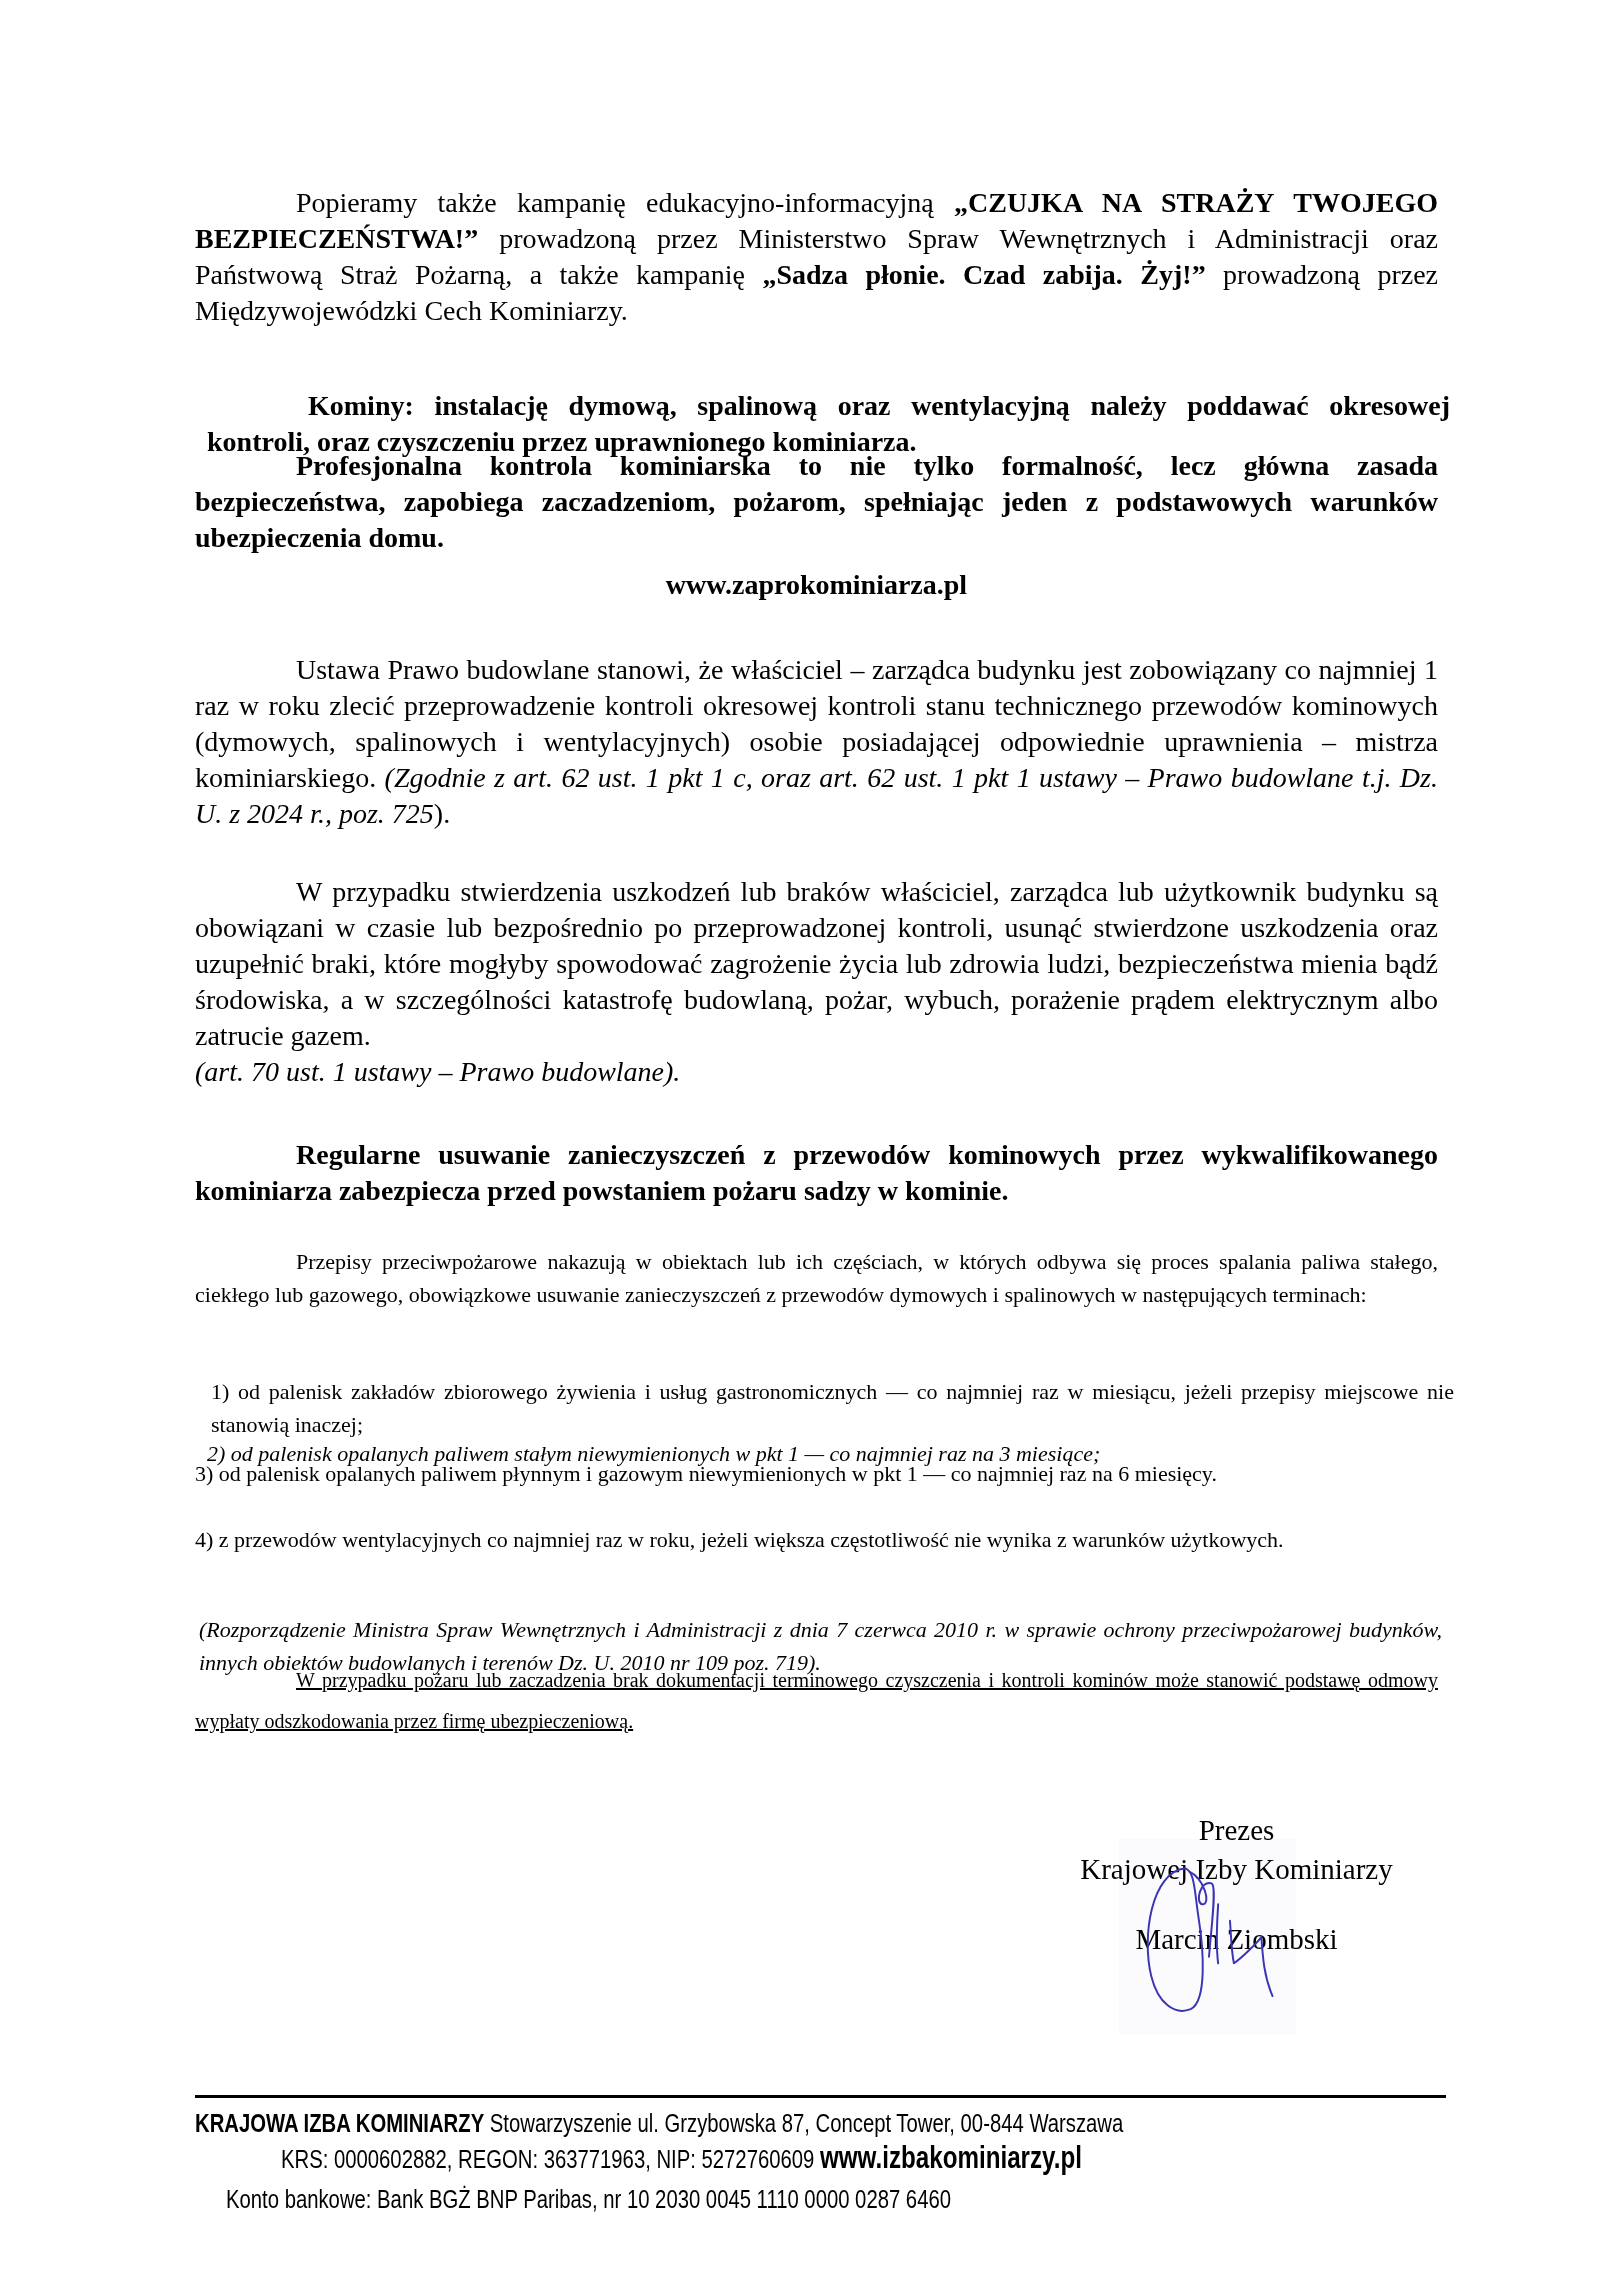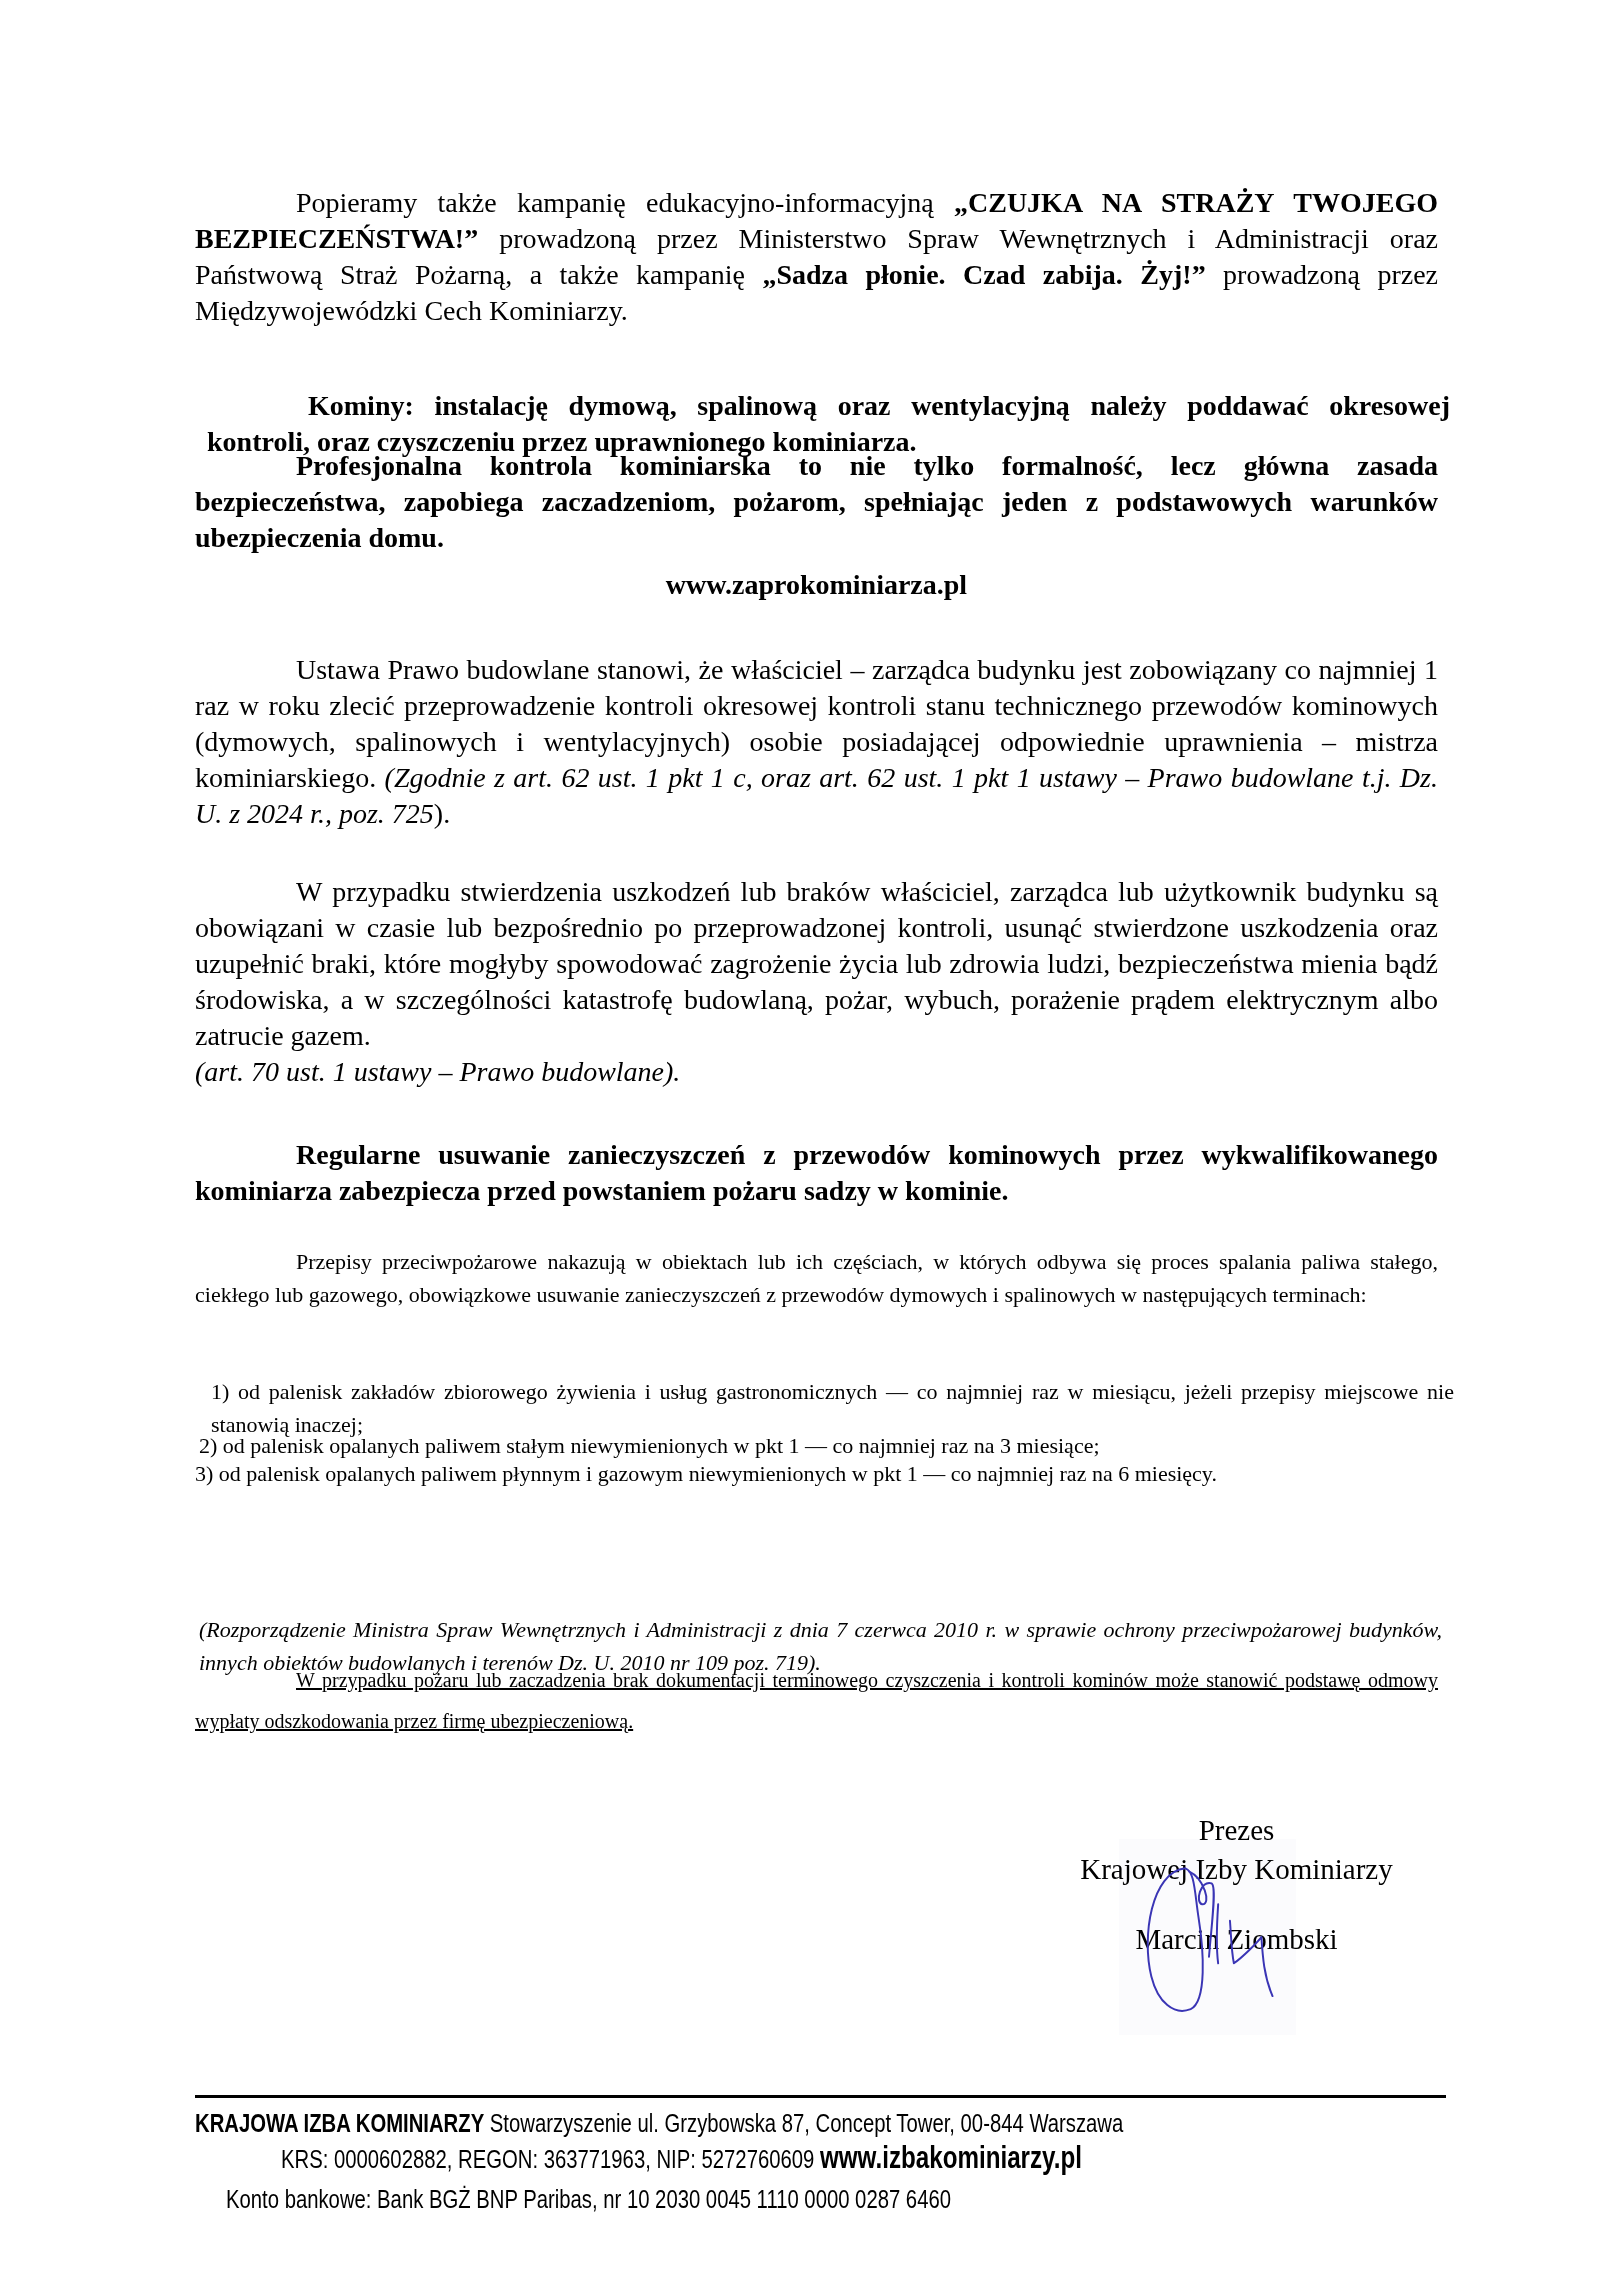--- a/index.html
+++ b/index.html
@@ -114,22 +114,23 @@
 
   <p class="para serif indent" id="p-damage" style="margin:0;">W przypadku stwierdzenia uszkodzeń lub braków właściciel, zarządca lub użytkownik budynku są obowiązani w czasie lub bezpośrednio po przeprowadzonej kontroli, usunąć stwierdzone uszkodzenia oraz uzupełnić braki, które mogłyby spowodować zagrożenie życia lub zdrowia ludzi, bezpieczeństwa mienia bądź środowiska, a w szczególności katastrofę budowlaną, pożar, wybuch, porażenie prądem elektrycznym albo zatrucie gazem.</p>
 
   <p class="para serif italic" id="p-cite70" style="margin:0;">(art. 70 ust. 1 ustawy – Prawo budowlane).</p>
 
   <p class="para serif indent bold" id="p-regular" style="margin:0;">Regularne usuwanie zanieczyszczeń z przewodów kominowych przez wykwalifikowanego kominiarza zabezpiecza przed powstaniem pożaru sadzy w kominie.</p>
 
   <p class="para serif indent small" id="p-fire" style="margin:0;">Przepisy przeciwpożarowe nakazują w obiektach lub ich częściach, w których odbywa się proces spalania paliwa stałego, ciekłego lub gazowego, obowiązkowe usuwanie zanieczyszczeń   z przewodów dymowych i spalinowych w następujących terminach:</p>
 
   <p class="para serif small" id="p-item1" style="margin:16px;">1) od palenisk zakładów zbiorowego żywienia i usług gastronomicznych — co najmniej raz w miesiącu, jeżeli przepisy miejscowe nie stanowią inaczej;</p>
-  <p class="para serif small" id="p-item2" style="margin:4px;">2) od palenisk opalanych paliwem stałym niewymienionych w pkt 1 — co najmniej raz na 3 miesiące;</p>
+  <p class="para serif small" id="p-item2" style="margin:12px;font-style:italic;">2) od palenisk opalanych paliwem stałym niewymienionych w pkt 1 — co najmniej raz na 3 miesiące;</p>
   <p class="para serif small" id="p-item3" style="margin:0;">3) od palenisk opalanych paliwem płynnym i gazowym niewymienionych w pkt 1 — co najmniej raz na 6 miesięcy.</p>
+  <p class="para serif small" id="p-item4" style="margin:0;">4)  z przewodów wentylacyjnych co najmniej raz w roku, jeżeli większa częstotliwość nie wynika z warunków użytkowych.</p>
 
   <p class="para serif small italic" id="p-cite-rozp" style="margin:4px;">(Rozporządzenie Ministra Spraw Wewnętrznych i Administracji z dnia 7 czerwca 2010 r. w sprawie ochrony przeciwpożarowej budynków, innych obiektów budowlanych i terenów Dz. U. 2010 nr 109 poz. 719).</p>
 
   <p class="para serif indent" id="p-insurance" style="margin:0;">W przypadku pożaru lub zaczadzenia brak dokumentacji terminowego czyszczenia i kontroli kominów może stanowić podstawę odmowy wypłaty odszkodowania przez firmę ubezpieczeniową.</p>
 
   <div class="signature-block">
     <div class="sig-bg"></div>
     <div class="sig-line serif" id="sig-title">Prezes</div>
     <div class="sig-line serif" id="sig-org">Krajowej Izby Kominiarzy</div>
     <div class="sig-line serif" id="sig-name">Marcin Ziombski</div>

